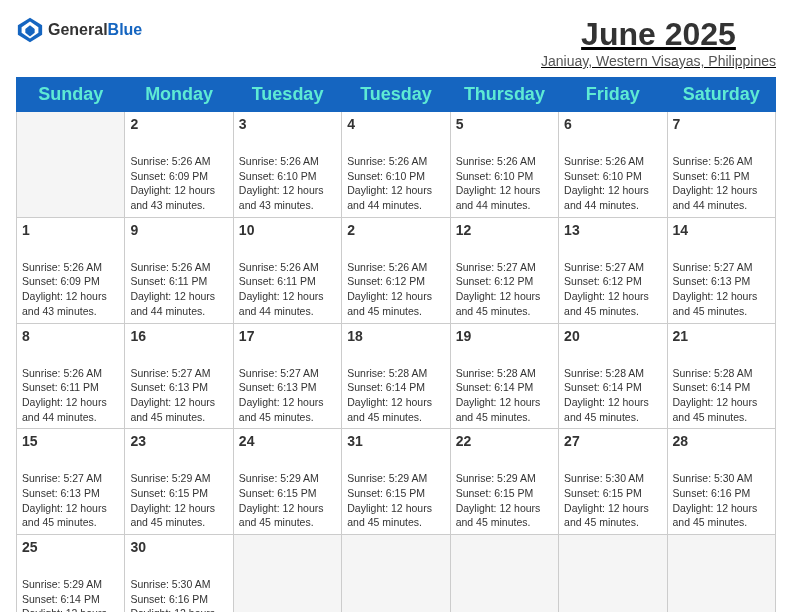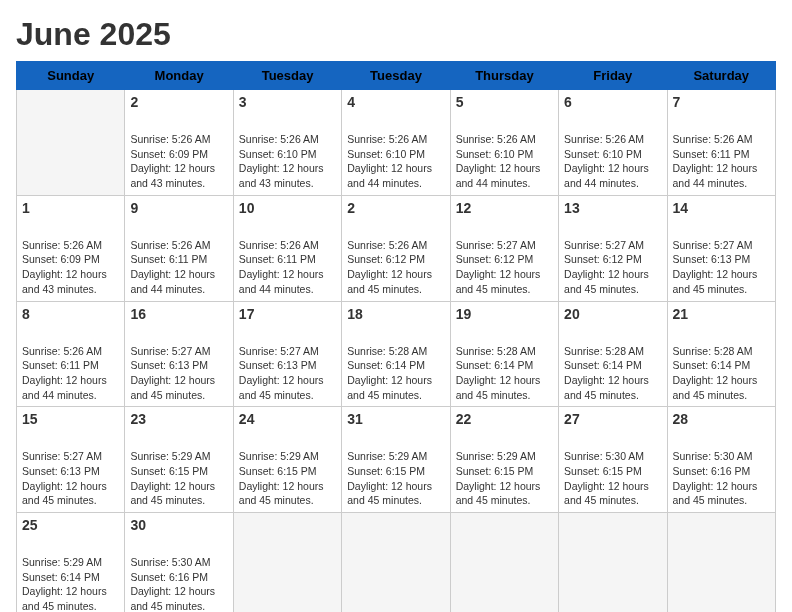--- a/index.html
+++ b/index.html
@@ -20,40 +20,41 @@
       display: flex;
       align-items: center;
       gap: 4px;
     }
     .logo-icon {
       width: 28px;
       height: 28px;
     }
     .title-area {
       text-align: center;
+      text-decoration: underline;
     }
     .calendar-title {
       font-size: 32px;
       font-weight: bold;
       color: #333;
     }
     .calendar-subtitle {
       font-size: 14px;
       color: #555;
     }
     table {
       width: 100%;
       border-collapse: collapse;
       font-size: 11px;
     }
     thead tr th {
       background: #1565c0;
-      color: #000000;
+      color: #5eead4;
       padding: 6px 4px;
-      font-size: 13px;
+      font-size: 18px;
       font-weight: bold;
       border: 1px solid #1565c0;
     }
     tbody tr td {
       border: 1px solid #ccc;
       vertical-align: top;
       padding: 4px 5px;
       height: 80px;
       width: calc(100% / 7);
       background: #fff;
@@ -72,22 +73,33 @@
       color: #333;
       line-height: 1.4;
       font-size: 10.5px;
       margin-top: 22px;
     }
   </style>
 </head>
 <body>
 
 <div class="header-area">
+  <div class="logo">
+    <svg class="logo-icon" viewBox="0 0 30 30">
+      <polygon points="15,2 28,10 28,20 15,28 2,20 2,10" fill="#1565c0"></polygon>
+      <polygon points="15,6 24,12 24,18 15,24 6,18 6,12" fill="#fff"></polygon>
+      <polygon points="15,10 20,14 20,18 15,22 10,18 10,14" fill="#1565c0"></polygon>
+    </svg>
+    <div>
+      <span style="font-size:16px;font-weight:bold;color:#333;">General</span><span style="font-size:16px;font-weight:bold;color:#1565c0;">Blue</span>
+    </div>
+  </div>
   <div class="title-area">
     <div class="calendar-title">June 2025</div>
+    <div class="calendar-subtitle">Janiuay, Western Visayas, Philippines</div>
   </div>
 </div>
 
 <table>
   <thead>
     <tr>
       <th>Sunday</th>
       <th>Monday</th>
       <th>Tuesday</th>
       <th>Tuesday</th>

